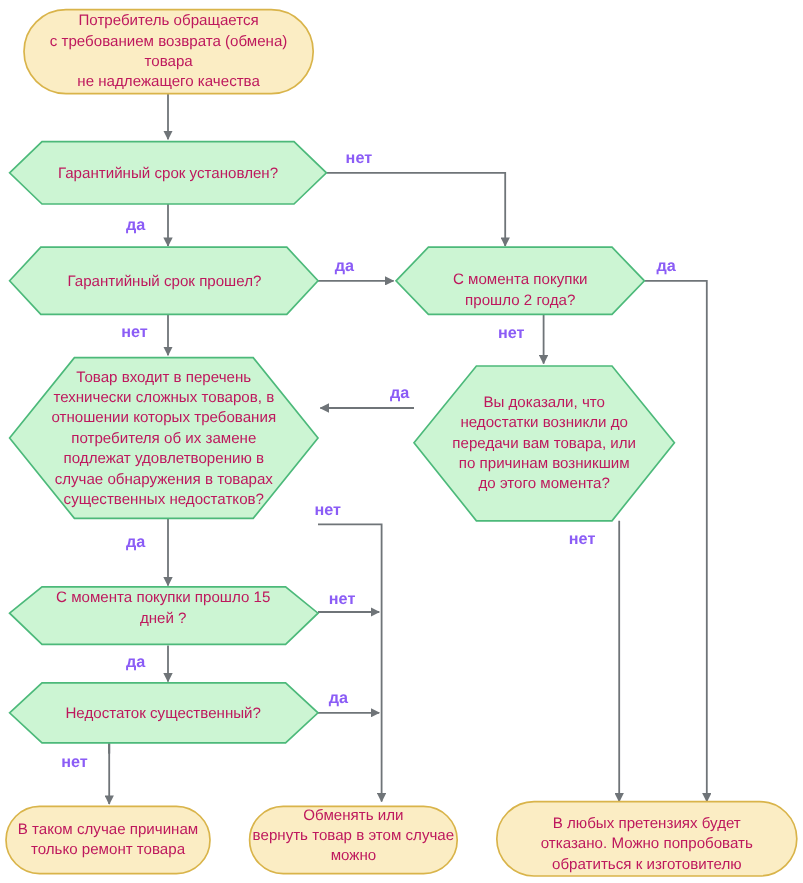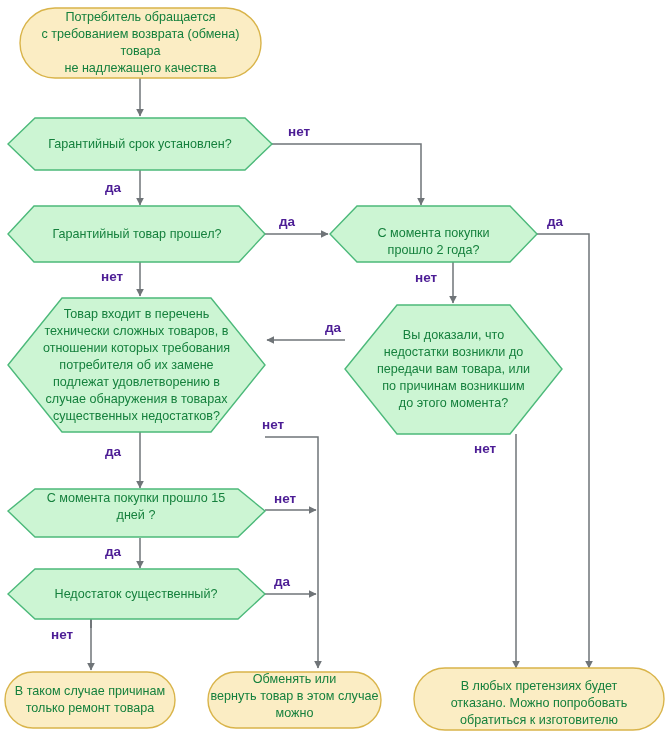--- a/index.html
+++ b/index.html
@@ -21,29 +21,29 @@
     left: 0;
     width: 669px;
     height: 736px;
   }
   .node-text {
     position: absolute;
     display: flex;
     align-items: center;
     justify-content: center;
     text-align: center;
-    color: #15803d;
+    color: #be185d;
     font-size: 12.6px;
     line-height: 17px;
     pointer-events: none;
     white-space: pre-line;
   }
   .edge-label {
     position: absolute;
-    color: #4c1d95;
+    color: #8b5cf6;
     font-size: 13.5px;
     font-weight: bold;
     white-space: nowrap;
   }
 </style>
 </head>
 <body>
 
 <div id="canvas">
 
@@ -126,21 +126,21 @@
 
     <rect x="414" y="668" width="250" height="62" rx="31" ry="31" fill="#fbedc4" stroke="#d9b44a" stroke-width="1.4"></rect>
   </svg>
 
   <div class="node-text" style="left:20px; top:8px; width:241px; height:70px;">Потребитель обращается
 с требованием возврата (обмена) товара
 не надлежащего качества</div>
 
   <div class="node-text" style="left:30px; top:118px; width:220px; height:52px;">Гарантийный срок установлен?</div>
 
-  <div class="node-text" style="left:28px; top:206px; width:218px; height:56px;">Гарантийный товар прошел?</div>
+  <div class="node-text" style="left:28px; top:206px; width:218px; height:56px;">Гарантийный срок прошел?</div>
 
   <div class="node-text" style="left:352px; top:206px; width:163px; height:71px;">С момента покупки
 прошло 2 года?</div>
 
   <div class="node-text" style="left:362px; top:305px; width:183px; height:129px;">Вы доказали, что
 недостатки возникли до
 передачи вам товара, или
 по причинам возникшим
 до этого момента?</div>
 

